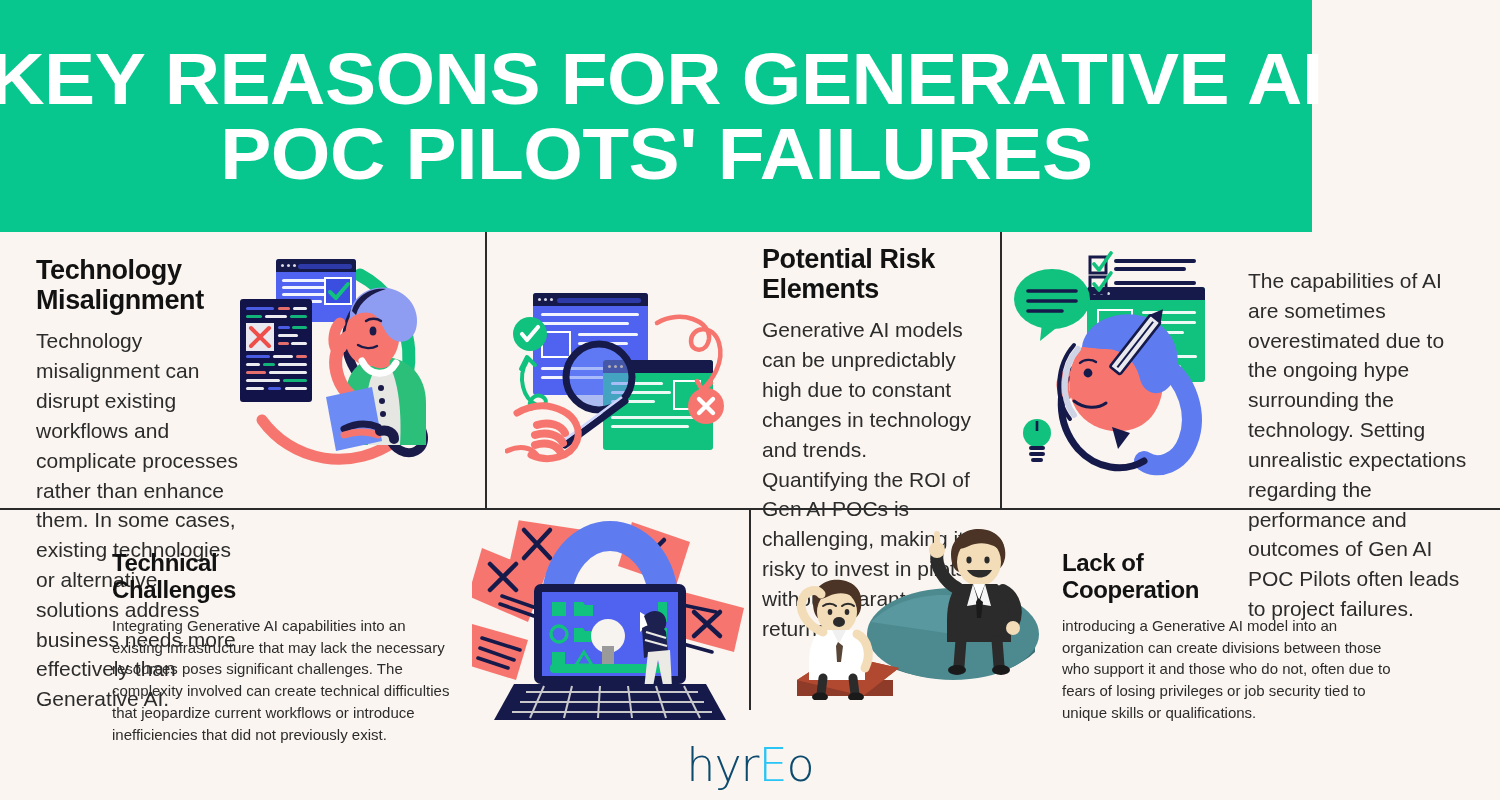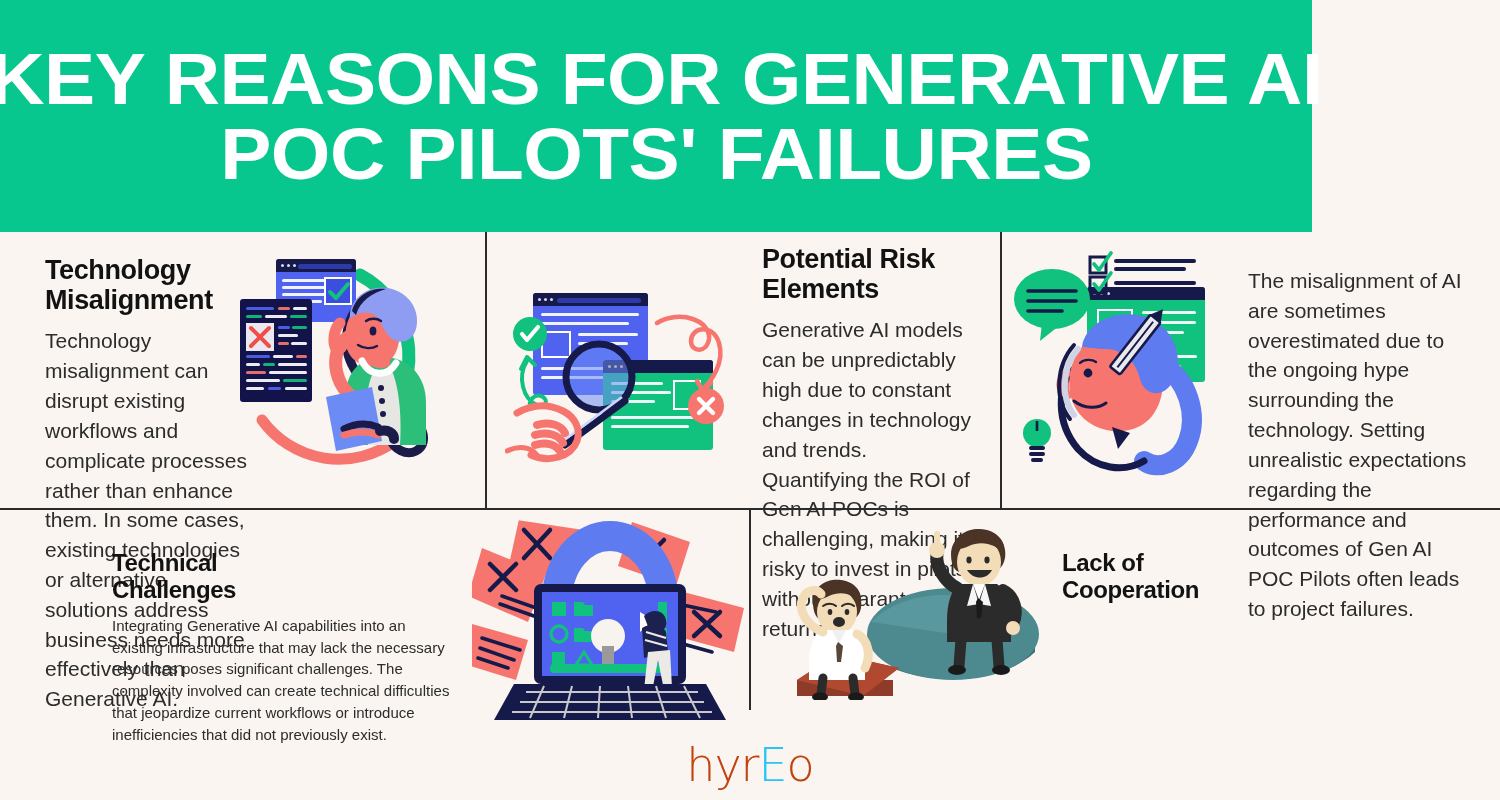--- a/index.html
+++ b/index.html
@@ -55,21 +55,21 @@
   .card.big .body  { font-size:15px; line-height:1.45; }
 
   
   #logo {
     position:absolute; left:0; top:738px; width:1500px;
     text-align:center;
   }
   #logo .word {
     display:inline-block;
     font-family:"DejaVu Sans", sans-serif;
-    font-size:46px; font-weight:300; color:#c2410c;
+    font-size:46px; font-weight:300; color:#0c4a6e;
     letter-spacing:-1px;
   }
   #logo .e { color:#29c5f6; }
 
   
   .ill { position:absolute; }
   .win { position:absolute; border-radius:3px; overflow:hidden; }
   .win .bar { position:absolute; left:0; top:0; right:0; height:13px; background:#161a4a; }
   .dot { position:absolute; width:3px; height:3px; border-radius:50%; background:#d9d9e8; top:5px; }
   .ln { position:absolute; background:#ffffff; height:3px; border-radius:2px; opacity:.92; }
@@ -83,21 +83,21 @@
 <div id="header">
   <div class="line line1">KEY REASONS FOR GENERATIVE AI</div>
   <div class="line line2">POC PILOTS' FAILURES</div>
 </div>
 
 <div class="vdiv" style="left:485px; top:232px; height:276px;"></div>
 <div class="vdiv" style="left:1000px; top:232px; height:276px;"></div>
 <div class="hdiv" style="left:0; top:508px; width:1500px;"></div>
 <div class="vdiv" style="left:749px; top:510px; height:200px;"></div>
 
-<div class="card" style="left:45px; top:255px; width:205px;">
+<div class="card" style="left:36px; top:255px; width:205px;">
   <div class="title">Technology
 Misalignment</div>
   <div class="body">Technology misalignment can disrupt existing workflows and complicate processes rather than enhance them. In some cases, existing technologies or alternative solutions address business needs more effectively than Generative AI.</div>
 </div>
 
 <div class="ill" style="left:240px; top:245px; width:240px; height:255px;">
 
   <svg width="240" height="255" style="position:absolute;left:0;top:0;">
     <path d="M120 30 A92 92 0 0 1 132 185" stroke="#11c17e" stroke-width="13" fill="none" stroke-linecap="round"></path>
     <path d="M22 175 A95 95 0 0 0 155 196" stroke="#f6766f" stroke-width="11" fill="none" stroke-linecap="round"></path>
@@ -251,21 +251,21 @@
 
     <path d="M12 148 C26 140 42 138 58 146 C70 152 76 164 72 176 C66 192 44 198 26 190" stroke="#f6766f" stroke-width="7" fill="none" stroke-linecap="round"></path>
     <path d="M32 160 C44 156 56 160 60 168" stroke="#f6766f" stroke-width="8" fill="none" stroke-linecap="round"></path>
     <path d="M30 170 C42 166 54 170 58 178" stroke="#f6766f" stroke-width="8" fill="none" stroke-linecap="round"></path>
     <path d="M30 180 C42 176 52 180 56 188" stroke="#f6766f" stroke-width="8" fill="none" stroke-linecap="round"></path>
     <path d="M2 186 C14 180 26 182 32 190" stroke="#f6766f" stroke-width="5" fill="none" stroke-linecap="round"></path>
   </svg>
 </div>
 
 <div class="card" style="left:1248px; top:255px; width:228px;">
-  <div class="body">The misalignment of AI are sometimes overestimated due to the ongoing hype surrounding the technology. Setting unrealistic expectations regarding the performance and outcomes of Gen AI POC Pilots often leads to project failures.</div>
+  <div class="body">The capabilities of AI are sometimes overestimated due to the ongoing hype surrounding the technology. Setting unrealistic expectations regarding the performance and outcomes of Gen AI POC Pilots often leads to project failures.</div>
 </div>
 
 <div class="ill" style="left:1012px; top:245px; width:232px; height:255px;">
 
   <div class="win" style="left:75px; top:42px; width:118px; height:95px; background:#11c17e;">
     <div class="bar"></div>
     <div class="dot" style="left:6px;"></div>
       <div class="dot" style="left:13px;"></div>
       <div class="dot" style="left:20px;"></div>
     <div class="box" style="left:10px; top:22px; width:36px; height:36px;"></div>
@@ -400,20 +400,21 @@
       <line x1="156" y1="174" x2="160" y2="206"></line>
       <line x1="184" y1="174" x2="194" y2="206"></line>
       <line x1="212" y1="174" x2="228" y2="206"></line>
     </g>
   </svg>
 </div>
 
 <div class="card big" style="left:1062px; top:532px; width:345px;">
   <div class="title">Lack of
 Cooperation</div>
+  <div class="body">introducing a Generative AI model into an organization can create divisions between those who support it and those who do not, often due to fears of losing privileges or job security tied to unique skills or qualifications.</div>
 </div>
 
 <div class="ill" style="left:775px; top:520px; width:270px; height:180px;">
   <svg width="270" height="180" style="position:absolute;left:0;top:0;">
 
     <path d="M122 132 L122 150 A96 52 0 0 0 260 132 L260 114 Z" fill="#3d6f74"></path>
     <path d="M22 160 L22 176 L118 176 L118 160 Z" fill="#8e3b2a"></path>
 
     <ellipse cx="178" cy="114" rx="86" ry="46" fill="#4c8a90"></ellipse>
     <path d="M96 102 C120 78 160 70 196 78 L178 114 Z" fill="#59989e"></path>

